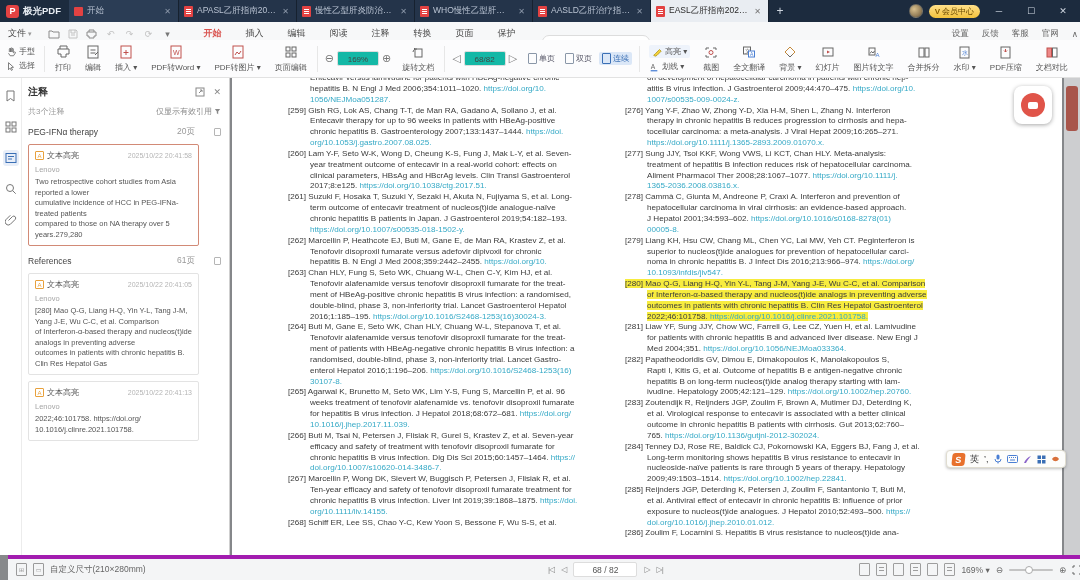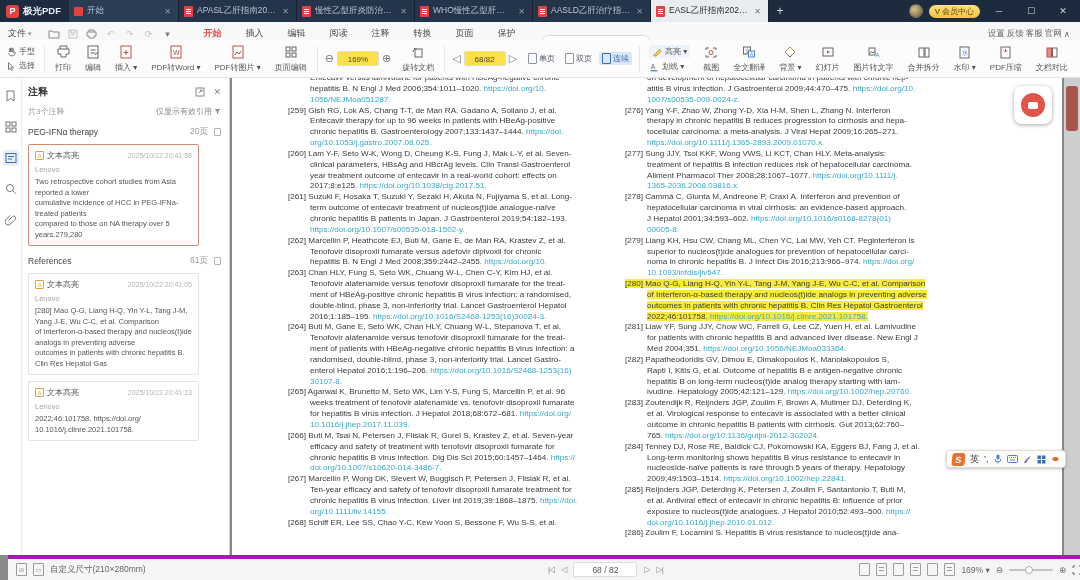--- a/index.html
+++ b/index.html
@@ -32,33 +32,33 @@
   .menubar{position:absolute;top:22px;left:0;width:1080px;height:24px;background:#f7f8f9;border-bottom:1px solid #e9e9e9;display:flex;align-items:center;font-size:9px;color:#4a4a4a;}
   .menu-file{display:flex;align-items:center;gap:2px;padding:0 8px;cursor:pointer;}
   .qat{display:flex;align-items:center;gap:7px;padding:0 8px;color:#888;}
   .qat .qic{width:12px;height:12px;display:flex;align-items:center;justify-content:center;font-size:9px;color:#777;cursor:pointer;}
   .qat .dis{color:#c2c2c2;}
   .menu-items{display:flex;align-items:center;margin-left:10px;}
   .menu-item{padding:0 12px;height:18px;display:flex;align-items:center;cursor:pointer;position:relative;}
   .menu-item.active{color:#d9534f;font-weight:bold;}
   .menu-item.active:after{content:"";position:absolute;left:10px;right:10px;bottom:0;height:2px;background:#d9534f;}
   .menu-search{margin-left:14px;width:108px;height:13px;border:1px solid #ddd;border-radius:7px;background:#fff;display:flex;align-items:flex-start;gap:3px;padding:12px 6px;color:#b5b5b5;font-size:8px;cursor:text;margin-top:28px;}
-  .menu-right{margin-left:auto;display:flex;align-items:center;gap:2px;padding-right:10px;color:#666;font-size:8.5px;}
+  .menu-right{margin-left:auto;display:flex;align-items:center;gap:13px;padding-right:2px;color:#666;font-size:8.5px;}
   .menu-right span{cursor:pointer;}
 
   
   .toolbar{position:absolute;top:40px;left:0;width:1080px;height:38px;background:#fcfcfd;border-bottom:1px solid #e2e2e2;display:flex;align-items:center;}
   .tsep{width:1px;height:26px;background:#e7e7e7;flex:none;margin:0 3px;}
   .stack2{display:flex;flex-direction:column;justify-content:center;gap:3px;padding:0 6px;flex:none;}
   .srow{display:flex;align-items:center;gap:3px;font-size:8px;color:#555;cursor:pointer;white-space:nowrap;}
   .srow.hl-tool{background:#eef3fb;border-radius:2px;padding:1px 3px;}
   .tool{display:flex;flex-direction:column;align-items:center;justify-content:center;gap:2px;padding:0 7px;font-size:8px;color:#555;cursor:pointer;flex:none;white-space:nowrap;text-align:right;}
   .ticon{width:15px;height:15px;display:flex;align-items:center;justify-content:center;}
   .zoombox,.pagebox{display:flex;align-items:center;gap:3px;padding:0 4px;color:#555;flex:none;}
-  .zoom-input,.page-input{width:42px;height:15px;border:1px solid #ddd;border-radius:2px;background:#fde047;font-size:8px;color:#444;text-align:center;line-height:15px;cursor:text;}
+  .zoom-input,.page-input{width:42px;height:15px;border:1px solid #ddd;border-radius:2px;background:#14b8a6;font-size:8px;color:#444;text-align:center;line-height:15px;cursor:text;}
   .roundbtn{font-size:11px;color:#777;cursor:pointer;}
   .viewmodes{display:flex;flex-direction:column;gap:2px;padding:0 4px;flex:none;}
   .vm-row{display:flex;align-items:center;gap:4px;}
   .vm{display:flex;align-items:center;gap:2px;font-size:8px;color:#556;padding:1px 3px;border-radius:2px;cursor:pointer;white-space:nowrap;}
   .vm .vmic{width:9px;height:11px;border:1px solid #8a97a8;border-radius:1px;}
   .vm.active{background:#dbe7f7;color:#3a6fb5;}
   .vm.active .vmic{border-color:#3a6fb5;}
   .caret{font-size:7px;color:#999;}
 
   
@@ -67,21 +67,21 @@
   .rail .ric.active{background:#e8eef8;}
 
   
   .panel{position:absolute;top:78px;left:22px;width:208px;height:477px;background:#fff;border-right:1px solid #cfcfcf;font-size:8px;color:#555;z-index:2;}
   .panel-head{display:flex;align-items:center;padding:7px 8px 5px 6px;}
   .panel-title{font-size:10px;color:#333;font-weight:bold;flex:1;}
   .panel-head .ph-ic{margin-left:8px;color:#888;cursor:pointer;font-size:9px;}
   .panel-sub{display:flex;align-items:center;padding:2px 8px 6px 6px;color:#9a9a9a;}
   .panel-sub .flt{margin-left:auto;display:flex;align-items:center;gap:2px;cursor:pointer;color:#8a8a8a;}
   .group-row{display:flex;align-items:center;padding:3px 8px 3px 6px;color:#444;font-size:8.5px;}
-  .group-row .gpage{margin-left:auto;color:#999;display:flex;align-items:center;gap:6px;}
+  .group-row .gpage{margin-left:auto;color:#999;display:flex;align-items:center;gap:19px;}
   .gp-ic{width:7px;height:8px;border:1px solid #b5b5b5;border-radius:1px;display:inline-block;}
   .note-card{margin:3px 30px 6px 6px;border:1px solid #e3e3e3;border-radius:2px;background:#fff;padding:5px 6px;cursor:pointer;}
   .note-card.selected{border-color:#d28a76;}
   .nc-head{display:flex;align-items:center;gap:3px;}
   .nc-type-ic{width:9px;height:9px;border:1px solid #e8a13c;border-radius:1px;color:#e8a13c;font-size:6px;display:flex;align-items:center;justify-content:center;flex:none;}
   .nc-type{color:#555;flex:1;white-space:nowrap;}
   .nc-time{color:#b5b5b5;font-size:7px;white-space:nowrap;}
   .nc-author{color:#a5a5a5;margin:4px 0 3px;font-size:7.5px;}
   .nc-body{color:#555;font-size:7.5px;line-height:10.5px;white-space:pre-line;word-break:break-word;}
 
@@ -544,22 +544,22 @@
   <div class="page">
     <div class="refcol c0">
         <div class="ref-line ind"><span>Entecavir versus lamivudine for patients with HBeAg-negative chronic</span></div>
         <div class="ref-line ind"><span>hepatitis B. N Engl J Med 2006;354:1011–1020. </span><span class="doi-link">https://doi.org/10.</span></div>
         <div class="ref-line ind"><span class="doi-link">1056/NEJMoa051287.</span></div>
         <div class="ref-line"><span>[259] Gish RG, Lok AS, Chang T-T, de Man RA, Gadano A, Sollano J, et al.</span></div>
         <div class="ref-line ind"><span>Entecavir therapy for up to 96 weeks in patients with HBeAg-positive</span></div>
         <div class="ref-line ind"><span>chronic hepatitis B. Gastroenterology 2007;133:1437–1444. </span><span class="doi-link">https://doi.</span></div>
         <div class="ref-line ind"><span class="doi-link">org/10.1053/j.gastro.2007.08.025.</span></div>
         <div class="ref-line"><span>[260] Lam Y-F, Seto W-K, Wong D, Cheung K-S, Fung J, Mak L-Y, et al. Seven-</span></div>
+        <div class="ref-line ind"><span>year treatment outcome of entecavir in a real-world cohort: effects on</span></div>
         <div class="ref-line ind"><span>clinical parameters, HBsAg and HBcrAg levels. Clin Transl Gastroenterol</span></div>
-        <div class="ref-line ind"><span>year treatment outcome of entecavir in a real-world cohort: effects on</span></div>
         <div class="ref-line ind"><span>2017;8:e125. </span><span class="doi-link">https://doi.org/10.1038/ctg.2017.51.</span></div>
         <div class="ref-line"><span>[261] Suzuki F, Hosaka T, Suzuki Y, Sezaki H, Akuta N, Fujiyama S, et al. Long-</span></div>
         <div class="ref-line ind"><span>term outcome of entecavir treatment of nucleos(t)ide analogue-naïve</span></div>
         <div class="ref-line ind"><span>chronic hepatitis B patients in Japan. J Gastroenterol 2019;54:182–193.</span></div>
         <div class="ref-line ind"><span class="doi-link">https://doi.org/10.1007/s00535-018-1502-y.</span></div>
         <div class="ref-line"><span>[262] Marcellin P, Heathcote EJ, Buti M, Gane E, de Man RA, Krastev Z, et al.</span></div>
         <div class="ref-line ind"><span>Tenofovir disoproxil fumarate versus adefovir dipivoxil for chronic</span></div>
         <div class="ref-line ind"><span>hepatitis B. N Engl J Med 2008;359:2442–2455. </span><span class="doi-link">https://doi.org/10.</span></div>
         <div class="ref-line"><span>[263] Chan HLY, Fung S, Seto WK, Chuang W-L, Chen C-Y, Kim HJ, et al.</span></div>
         <div class="ref-line ind"><span>Tenofovir alafenamide versus tenofovir disoproxil fumarate for the treat-</span></div>

